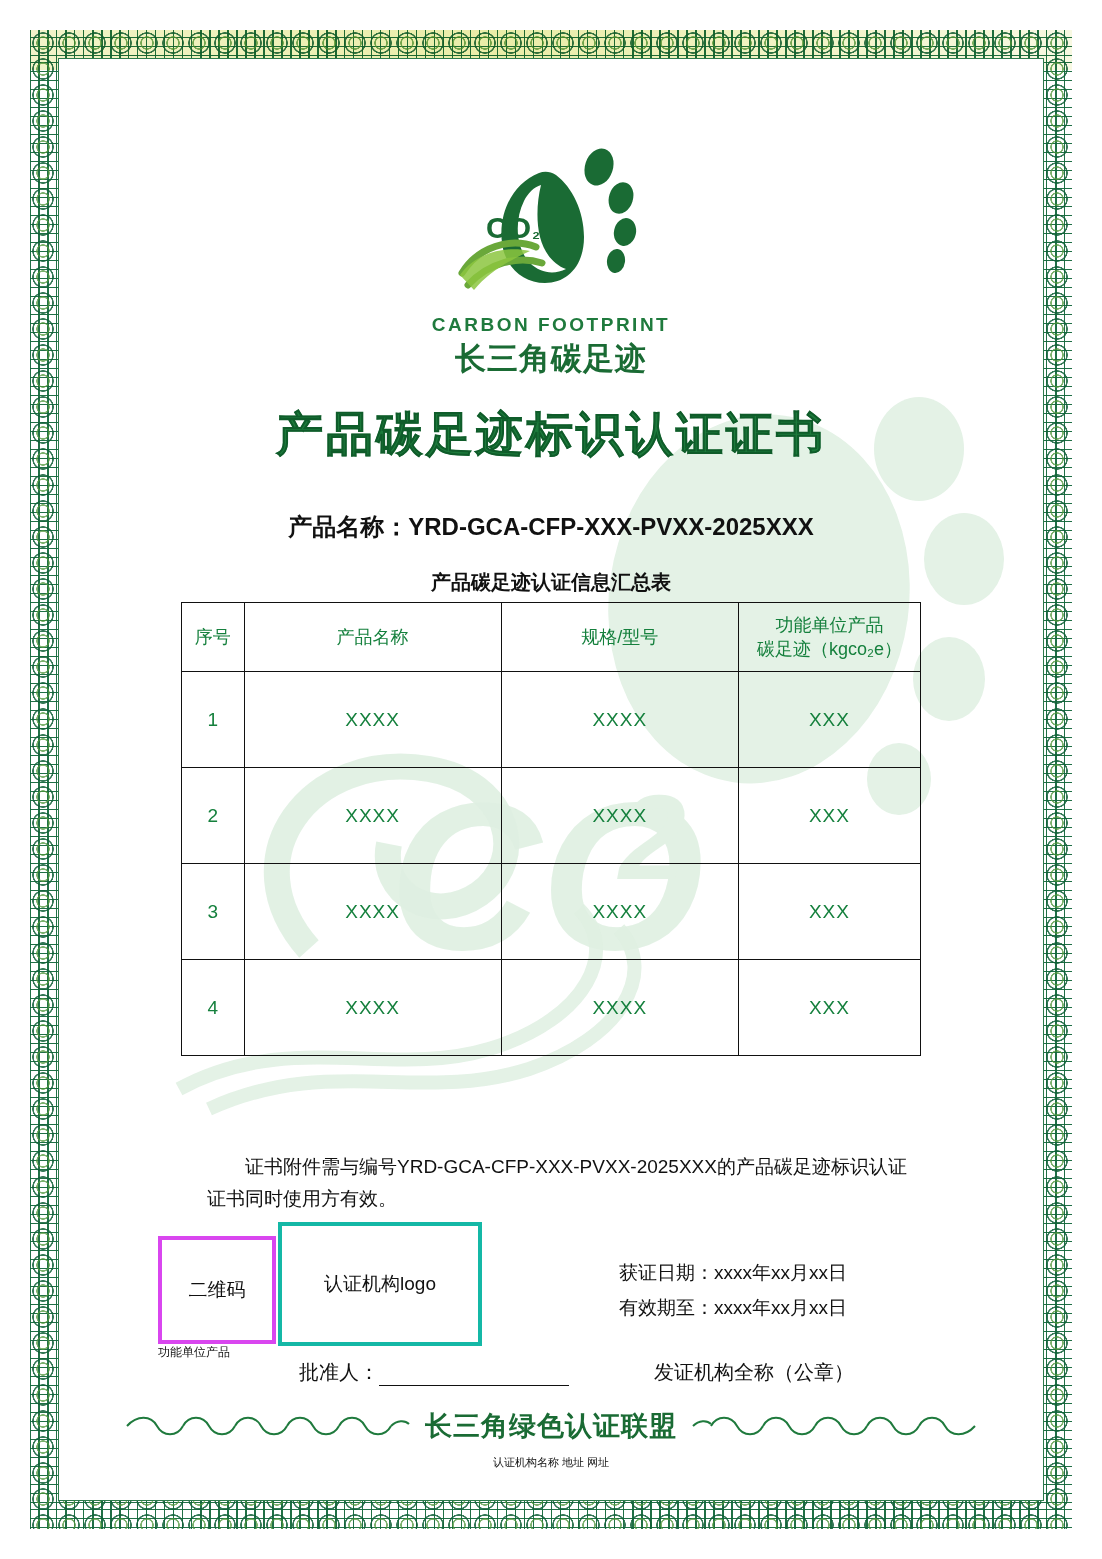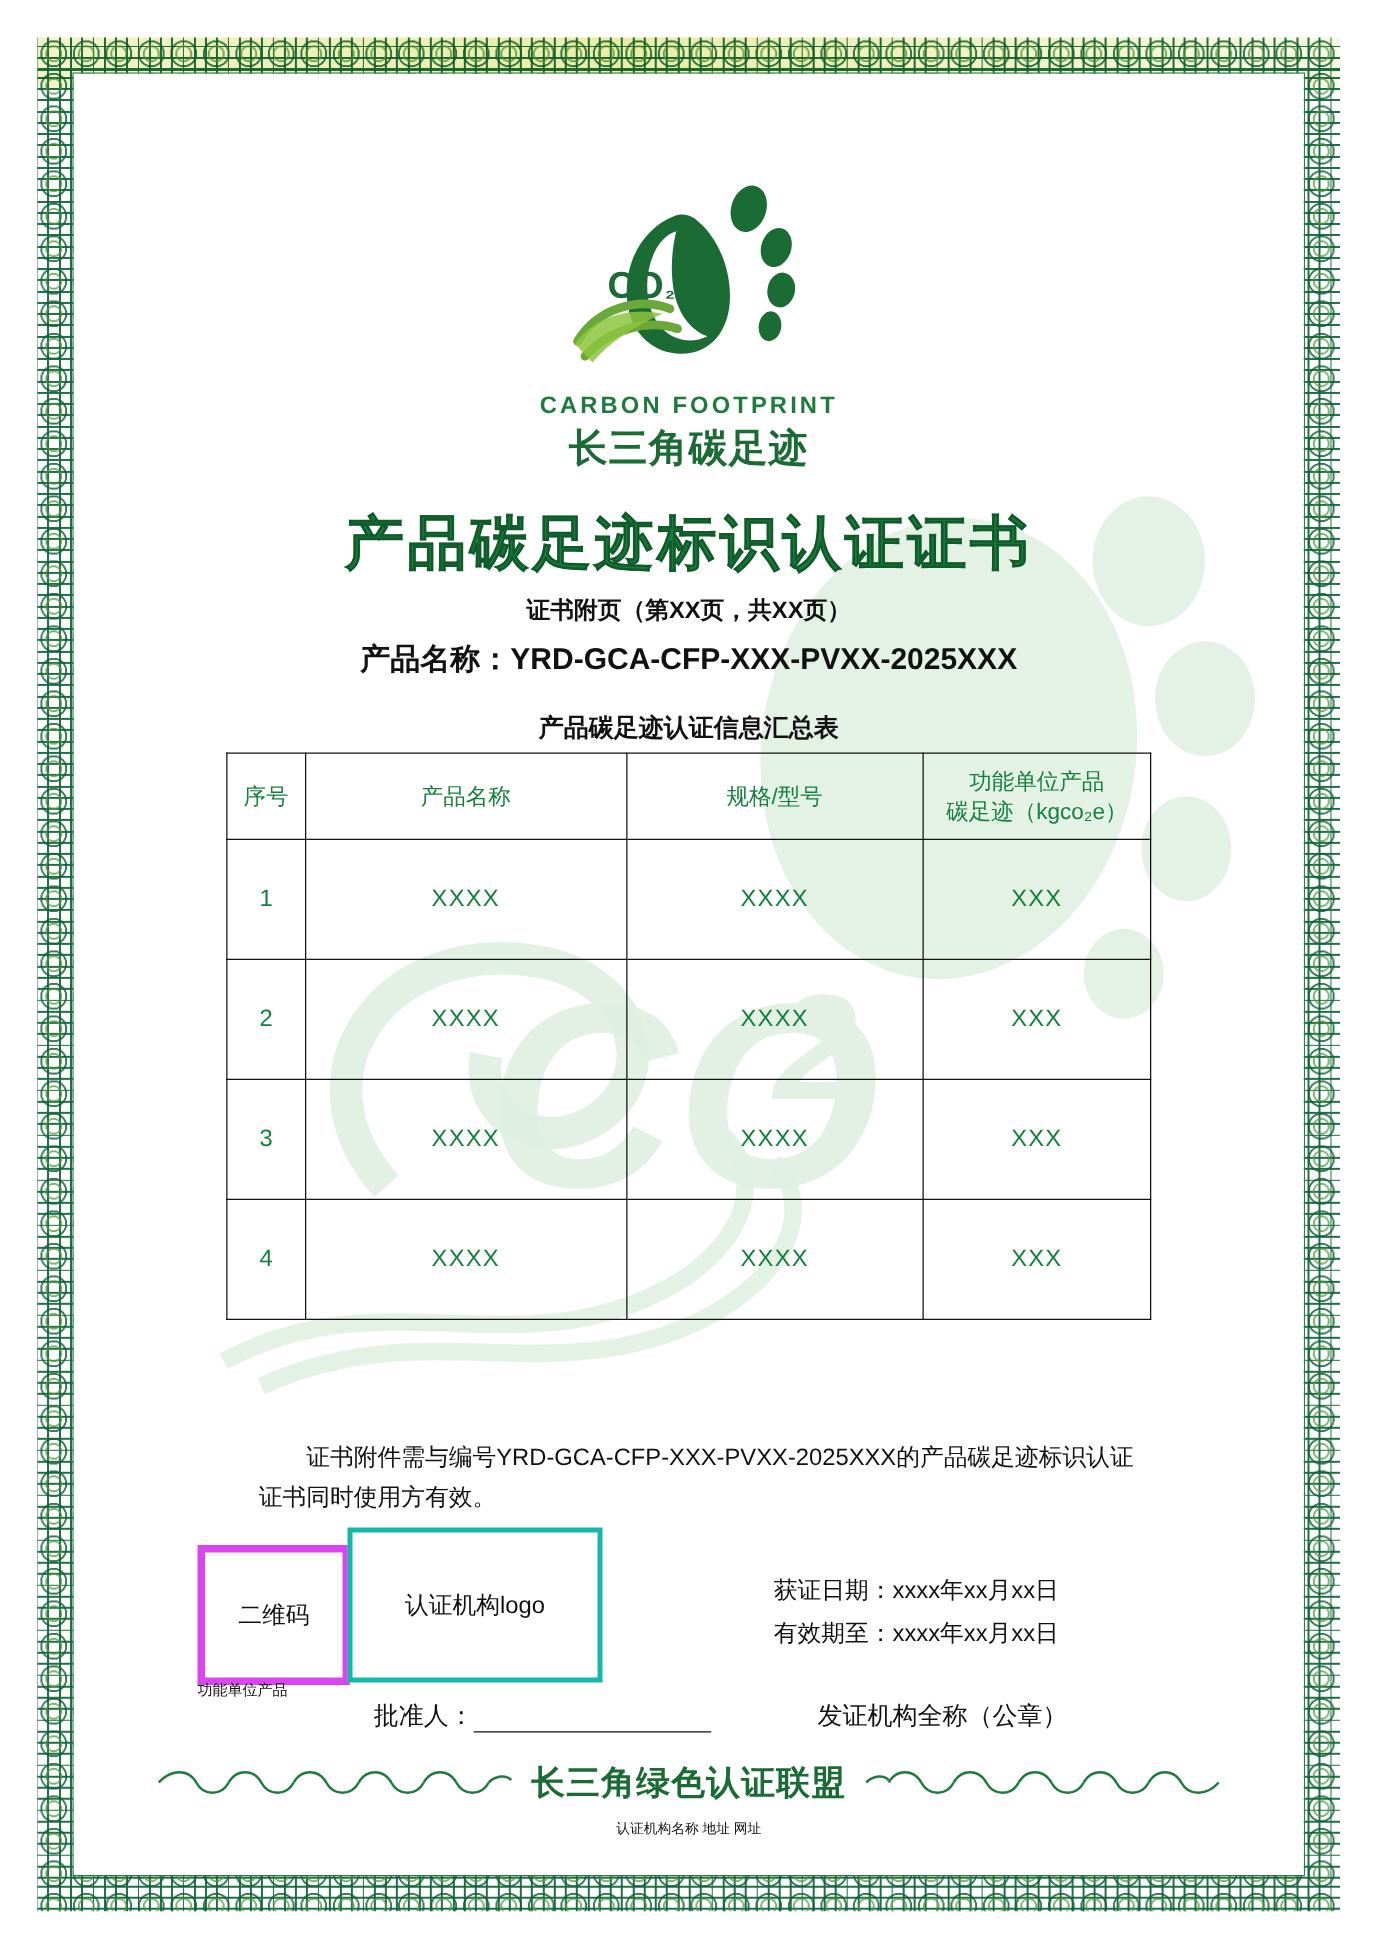--- a/index.html
+++ b/index.html
@@ -207,21 +207,21 @@
     text-indent: 2em;
   }
 
   
   .qr-box {
     position: absolute;
     left: 99px;
     top: 1177px;
     width: 110px;
     height: 100px;
-    border: 6px solid #d946ef;
+    border: 4px solid #d946ef;
     display: flex;
     align-items: center;
     justify-content: center;
     font-size: 19px;
     color: #111;
     background: rgba(255,255,255,0.55);
   }
   .qr-caption {
     position: absolute;
     left: 99px;
@@ -355,21 +355,20 @@
           <path d="M18 148 C34 122 66 112 92 122"></path>
           <path d="M24 160 C44 138 74 130 98 138"></path>
         </g>
         <path d="M16 150 C30 130 58 120 86 126 C64 136 44 148 30 165 Z" fill="#8cc63f" opacity="0.85"></path>
       </svg>
       <div class="logo-en">CARBON FOOTPRINT</div>
       <div class="logo-cn">长三角碳足迹</div>
     </div>
 
     <div class="cert-title">产品碳足迹标识认证证书</div>
-    <div class="sub-line1">证书附页（第XX页，共XX页）</div>
     <div class="sub-line2">产品名称：YRD-GCA-CFP-XXX-PVXX-2025XXX</div>
     <div class="table-caption">产品碳足迹认证信息汇总表</div>
 
     <table class="info-table">
       <thead>
         <tr>
           <th class="col-idx">序号</th>
           <th class="col-name">产品名称</th>
           <th class="col-spec">规格/型号</th>
           <th class="col-cf">

